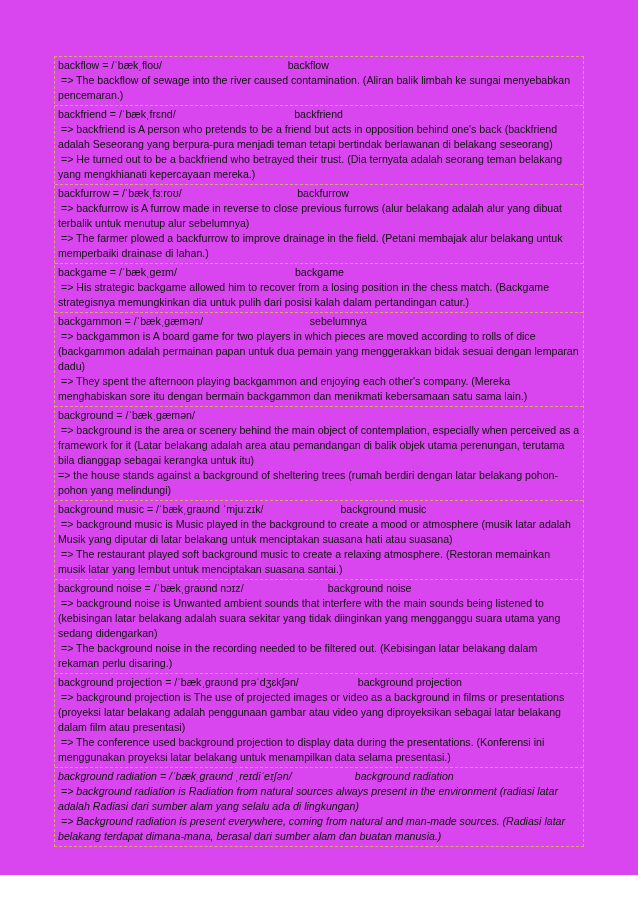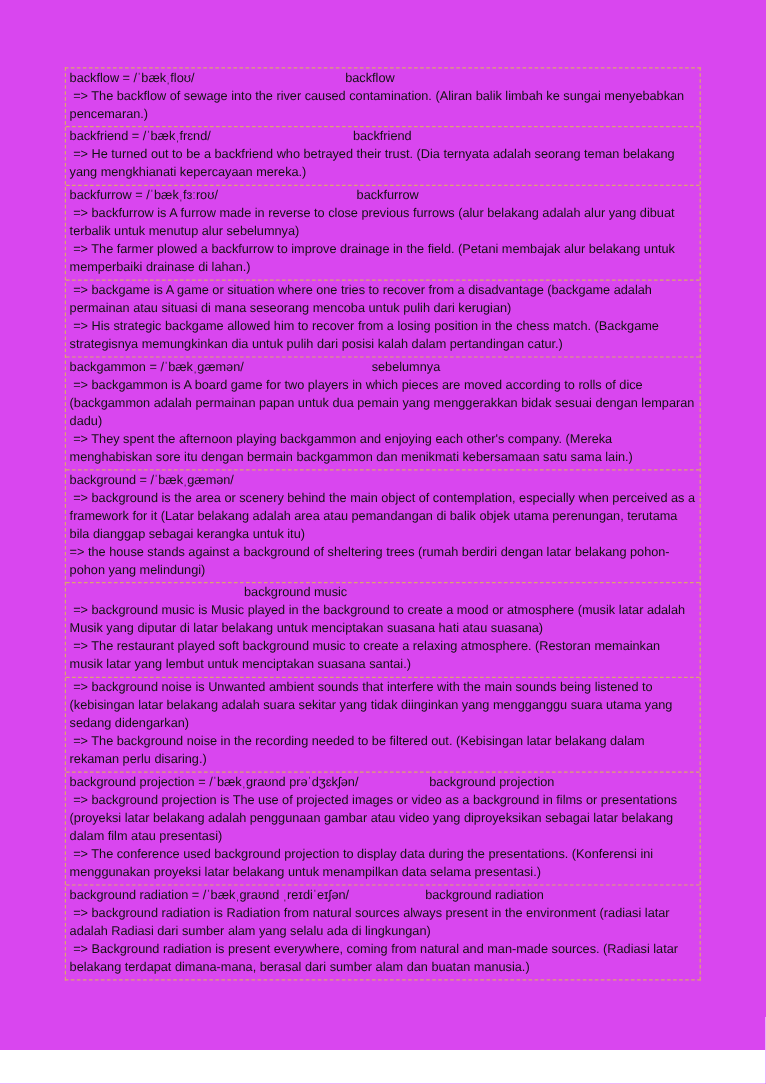--- a/index.html
+++ b/index.html
@@ -25,20 +25,21 @@
   }
   .entry {
     border-bottom: 1px dashed #dba56e;
     padding: 1px 3px 2px 3px;
     font-size: 10.6px;
     line-height: 15px;
     color: #111111;
   }
   .entry:last-child {
     border-bottom: none;
+    font-style: italic;
   }
   .entry-head {
     display: flex;
     align-items: baseline;
   }
   .head-left {
     white-space: nowrap;
   }
   .head-right {
     white-space: nowrap;
@@ -68,40 +69,46 @@
   </div>
 
   <div class="entry">
     <div class="entry-head">
       <span class="head-left">backfriend = /ˈbækˌfrɛnd/</span>
       <span class="spacer-a"></span>
       <span class="head-right">backfriend</span>
       <span class="spacer-b"></span>
     </div>
     <div>
+          <div class="def-line"> =&gt; backfriend is A person who pretends to be a friend but acts in opposition behind one's back (backfriend adalah Seseorang yang berpura-pura menjadi teman tetapi bertindak berlawanan di belakang seseorang)</div>
           <div class="def-line"> =&gt; He turned out to be a backfriend who betrayed their trust. (Dia ternyata adalah seorang teman belakang yang mengkhianati kepercayaan mereka.)</div>
         </div>
   </div>
 
   <div class="entry">
     <div class="entry-head">
       <span class="head-left">backfurrow = /ˈbækˌfɜːroʊ/</span>
       <span class="spacer-a"></span>
       <span class="head-right">backfurrow</span>
       <span class="spacer-b"></span>
     </div>
     <div>
           <div class="def-line"> =&gt; backfurrow is A furrow made in reverse to close previous furrows (alur belakang adalah alur yang dibuat terbalik untuk menutup alur sebelumnya)</div>
           <div class="def-line"> =&gt; The farmer plowed a backfurrow to improve drainage in the field. (Petani membajak alur belakang untuk memperbaiki drainase di lahan.)</div>
         </div>
   </div>
 
   <div class="entry">
+    <div class="entry-head">
+      <span class="head-left">backgame = /ˈbækˌgeɪm/</span>
+      <span class="spacer-a"></span>
+      <span class="head-right">backgame</span>
+      <span class="spacer-b"></span>
+    </div>
     <div>
-          <div class="def-line"> =&gt; backgame is A game or situation where one tries to recover from a disadvantage (backgame adalah permainan atau situasi di mana seseorang mencoba untuk pulih dari kerugian)</div>
           <div class="def-line"> =&gt; His strategic backgame allowed him to recover from a losing position in the chess match. (Backgame strategisnya memungkinkan dia untuk pulih dari posisi kalah dalam pertandingan catur.)</div>
         </div>
   </div>
 
   <div class="entry">
     <div class="entry-head">
       <span class="head-left">backgammon = /ˈbækˌgæmən/</span>
       <span class="spacer-a"></span>
       <span class="head-right">sebelumnya</span>
       <span class="spacer-b"></span>
@@ -119,31 +126,38 @@
       <span class="spacer-b"></span>
     </div>
     <div>
           <div class="def-line"> =&gt; background is the area or scenery behind the main object of contemplation, especially when perceived as a framework for it (Latar belakang adalah area atau pemandangan di balik objek utama perenungan, terutama bila dianggap sebagai kerangka untuk itu)</div>
           <div class="def-line">=&gt; the house stands against a background of sheltering trees (rumah berdiri dengan latar belakang pohon-pohon yang melindungi)</div>
         </div>
   </div>
 
   <div class="entry">
     <div class="entry-head">
+      <span class="head-left">background music = /ˈbækˌgraʊnd ˈmjuːzɪk/</span>
       <span class="spacer-a"></span>
       <span class="head-right">background music</span>
       <span class="spacer-b"></span>
     </div>
     <div>
           <div class="def-line"> =&gt; background music is Music played in the background to create a mood or atmosphere (musik latar adalah Musik yang diputar di latar belakang untuk menciptakan suasana hati atau suasana)</div>
           <div class="def-line"> =&gt; The restaurant played soft background music to create a relaxing atmosphere. (Restoran memainkan musik latar yang lembut untuk menciptakan suasana santai.)</div>
         </div>
   </div>
 
   <div class="entry">
+    <div class="entry-head">
+      <span class="head-left">background noise = /ˈbækˌgraʊnd nɔɪz/</span>
+      <span class="spacer-a"></span>
+      <span class="head-right">background noise</span>
+      <span class="spacer-b"></span>
+    </div>
     <div>
           <div class="def-line"> =&gt; background noise is Unwanted ambient sounds that interfere with the main sounds being listened to (kebisingan latar belakang adalah suara sekitar yang tidak diinginkan yang mengganggu suara utama yang sedang didengarkan)</div>
           <div class="def-line"> =&gt; The background noise in the recording needed to be filtered out. (Kebisingan latar belakang dalam rekaman perlu disaring.)</div>
         </div>
   </div>
 
   <div class="entry">
     <div class="entry-head">
       <span class="head-left">background projection = /ˈbækˌgraʊnd prəˈdʒɛkʃən/</span>
       <span class="spacer-a"></span>

